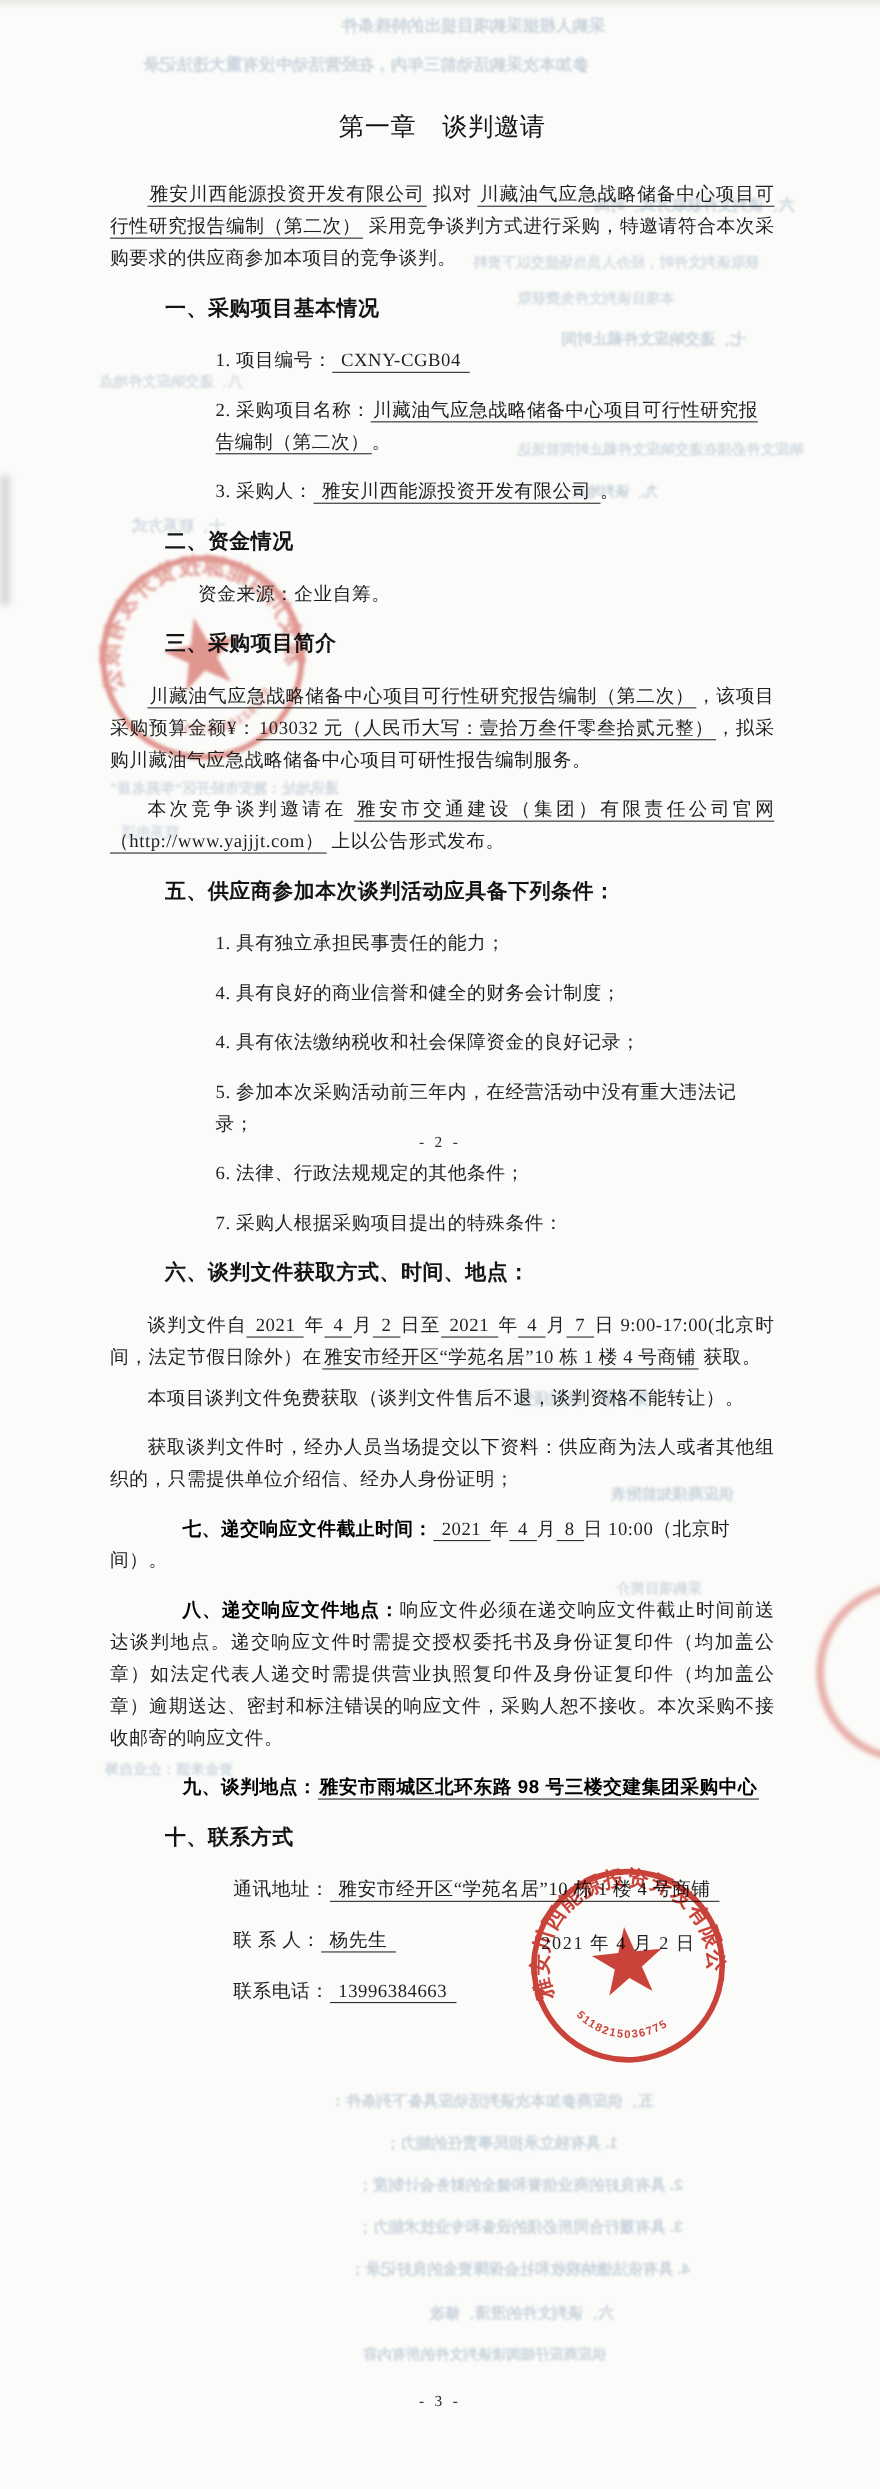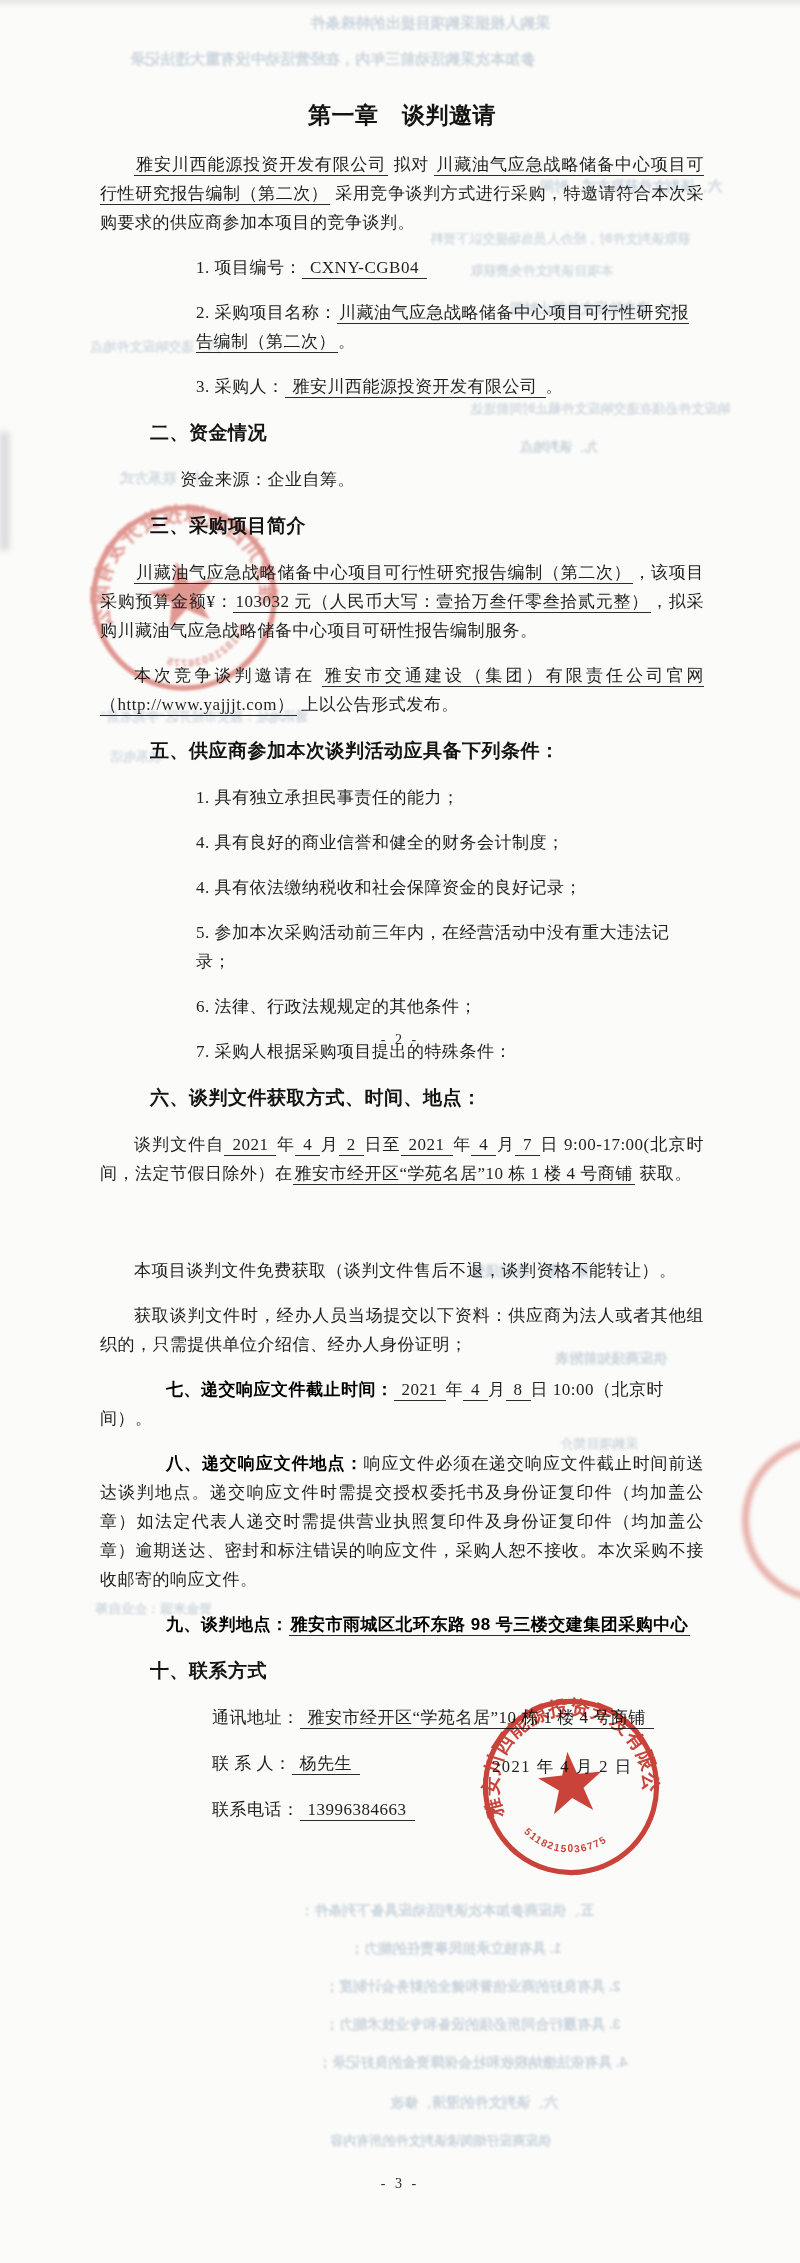--- a/index.html
+++ b/index.html
@@ -41,22 +41,22 @@
   .bl18{top:1978px;left:325px;}
   .bl19{top:2016px;left:325px;}
   .bl20{top:2054px;left:318px;}
   .bl21{top:2094px;left:390px;}
   .bl22{top:2132px;left:330px;font-size:13px;}
   
   .pagebody{position:absolute;left:84px;right:80px;
     font-size:17px;line-height:29px;text-align:justify;letter-spacing:.5px;}
   .p1{top:98px;}
   .p2{top:1240px;}
-  h1.doc-title{margin:0 0 18px 0;text-align:center;font-size:23px;line-height:34px;
-    font-weight:700;font-family:"Liberation Sans","DejaVu Sans",sans-serif;color:#141414;}
+  h1.doc-title{margin:0 0 30px 0;text-align:center;font-size:23px;line-height:34px;
+    font-weight:400;font-family:"Liberation Sans","DejaVu Sans",sans-serif;color:#141414;}
   h2.sec{margin:5px 0 3px 0;padding-left:66px;font-size:19px;line-height:32px;
     font-weight:700;font-family:"Liberation Sans","DejaVu Sans",sans-serif;color:#141414;text-align:left;}
   p{margin:16px;}
   .indent{text-indent:34px;}
   .item{padding-left:96px;text-align:left;}
   .item2{padding-left:80px;text-align:left;}
   .contact{padding-left:112px;line-height:30px;text-align:left;}
   .hline{text-indent:66px;text-align:left;}
   .hpara{text-indent:66px;}
   .hbold{font-weight:700;font-family:"Liberation Sans","DejaVu Sans",sans-serif;color:#000000;}
@@ -124,20 +124,21 @@
     <text class="stamp-text" font-size="11" letter-spacing="1.5">
       <textPath href="#arcB2" startOffset="4">5118215036775</textPath>
     </text>
   </svg>
 
   <div class="pagebody p1">
     <h1 class="doc-title">第一章　谈判邀请</h1>
 
     <p class="indent"><span class="u">雅安川西能源投资开发有限公司</span><span> 拟对 </span><span class="u">川藏油气应急战略储备中心项目可行性研究报告编制（第二次）</span><span> 采用竞争谈判方式进行采购，特邀请符合本次采购要求的供应商参加本项目的竞争谈判。</span></p>
 
+    <h2 class="sec">一、采购项目基本情况</h2>
     <p class="item"><span>1. 项目编号：</span><span class="u sp">CXNY-CGB04</span></p>
     <p class="item"><span>2. 采购项目名称：</span><span class="u">川藏油气应急战略储备中心项目可行性研究报告编制（第二次）</span><span>。</span></p>
     <p class="item"><span>3. 采购人：</span><span class="u sp">雅安川西能源投资开发有限公司</span><span>。</span></p>
 
     <h2 class="sec">二、资金情况</h2>
     <p class="item2">资金来源：企业自筹。</p>
 
     <h2 class="sec">三、采购项目简介</h2>
     <p class="indent"><span class="u">川藏油气应急战略储备中心项目可行性研究报告编制（第二次）</span><span>，该项目采购预算金额¥：</span><span class="u">103032 元（人民币大写：壹拾万叁仟零叁拾贰元整）</span><span>，拟采购川藏油气应急战略储备中心项目可研性报告编制服务。</span></p>
 

